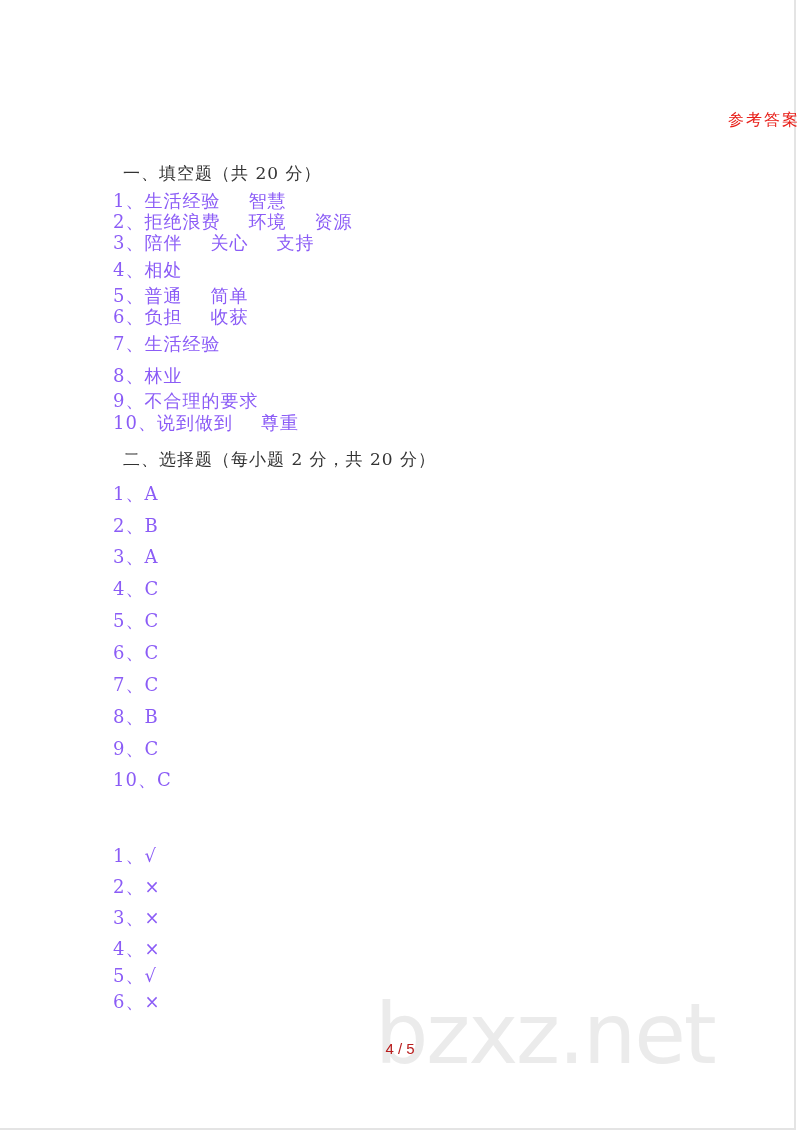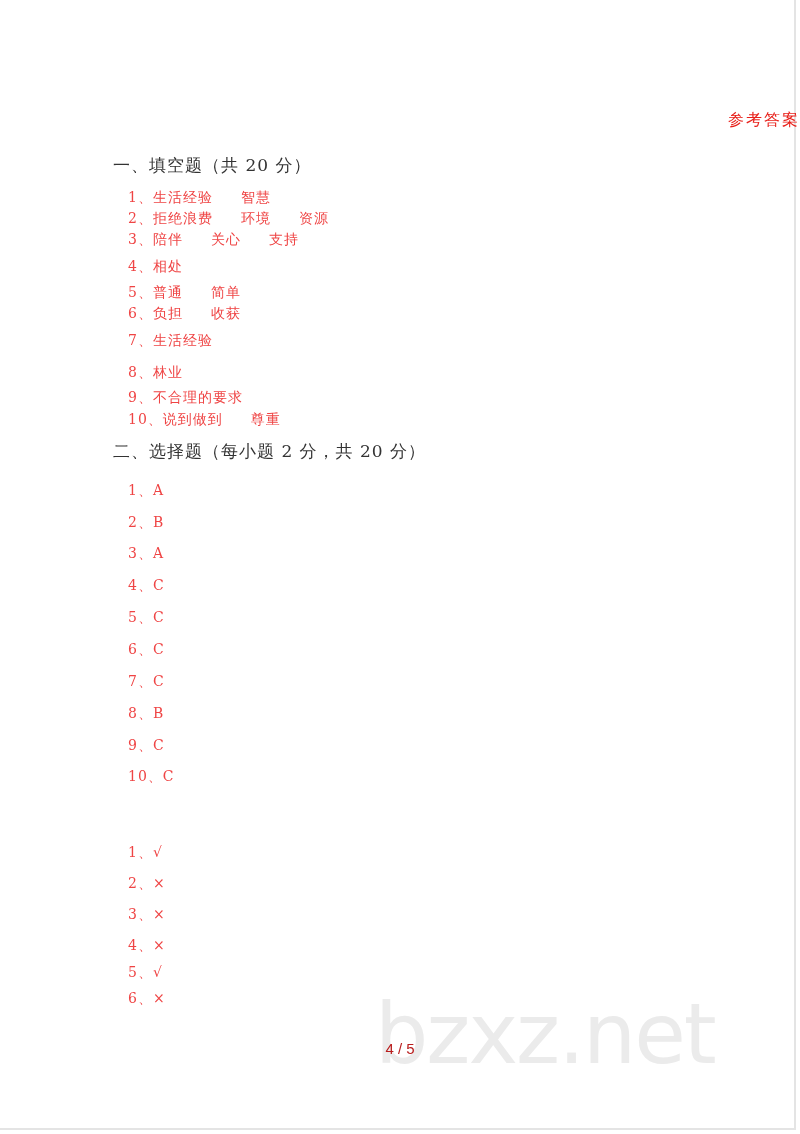--- a/index.html
+++ b/index.html
@@ -16,25 +16,26 @@
     width: 794px; height: 1128px;
     background: #fff;
     border-right: 2px solid #e4e4e4;
     border-bottom: 2px solid #e4e4e4;
   }
   .title {
     position: absolute; left: 0; width: 800px; top: 110px;
     text-align: right; color: #e8201a; font-size: 16px; letter-spacing: 2px;
   }
   .section-head {
-    position: absolute; left: 113px; font-size: 17px; color: #333; letter-spacing: 1px;
+    position: absolute; left: 123px; font-size: 17px; color: #333; letter-spacing: 1px;
     white-space: nowrap;
+    margin-top: 8px;
   }
   .line {
-    position: absolute; left: 128px; font-size: 14px; color: #ef4444; white-space: nowrap;
+    position: absolute; left: 113px; font-size: 18px; color: #8b5cf6; white-space: nowrap;
     letter-spacing: 1px;
   }
   .line .num { display: inline-block; }
   .line .ans { display: inline-block; }
   .gap1 { display: inline-block; width: 28px; }
   .watermark {
     position: absolute; left: 375px; top: 985px;
     font-family: "DejaVu Sans", "Liberation Sans", sans-serif;
     font-weight: normal; font-size: 84px; color: #ebebeb; letter-spacing: -2px;
   }

